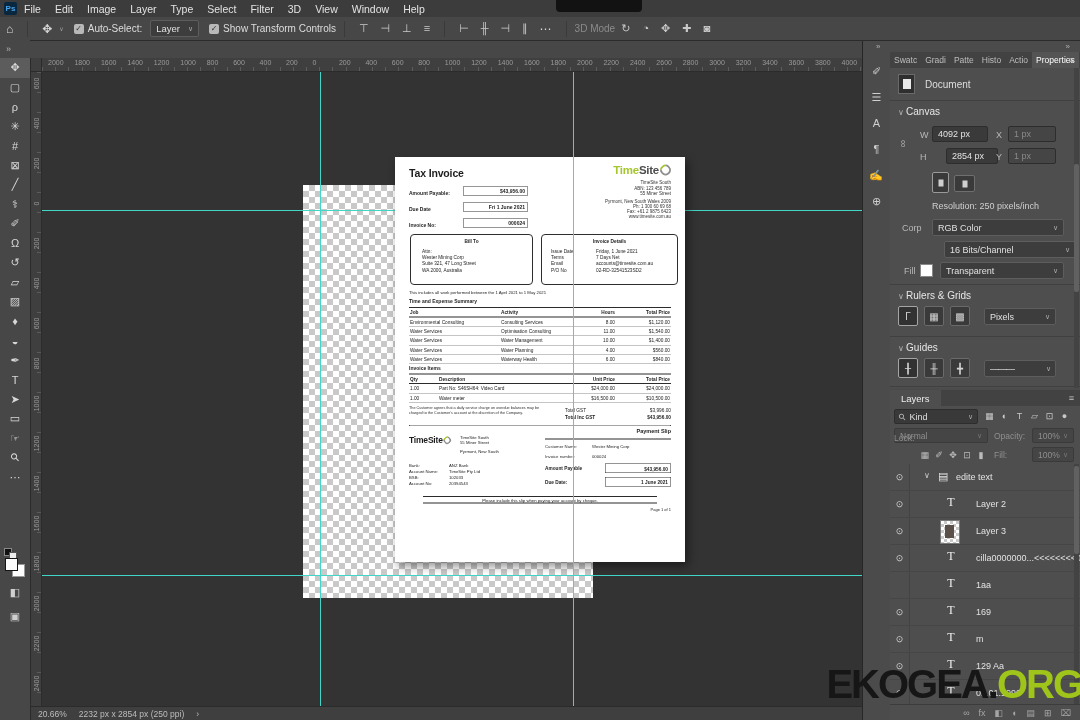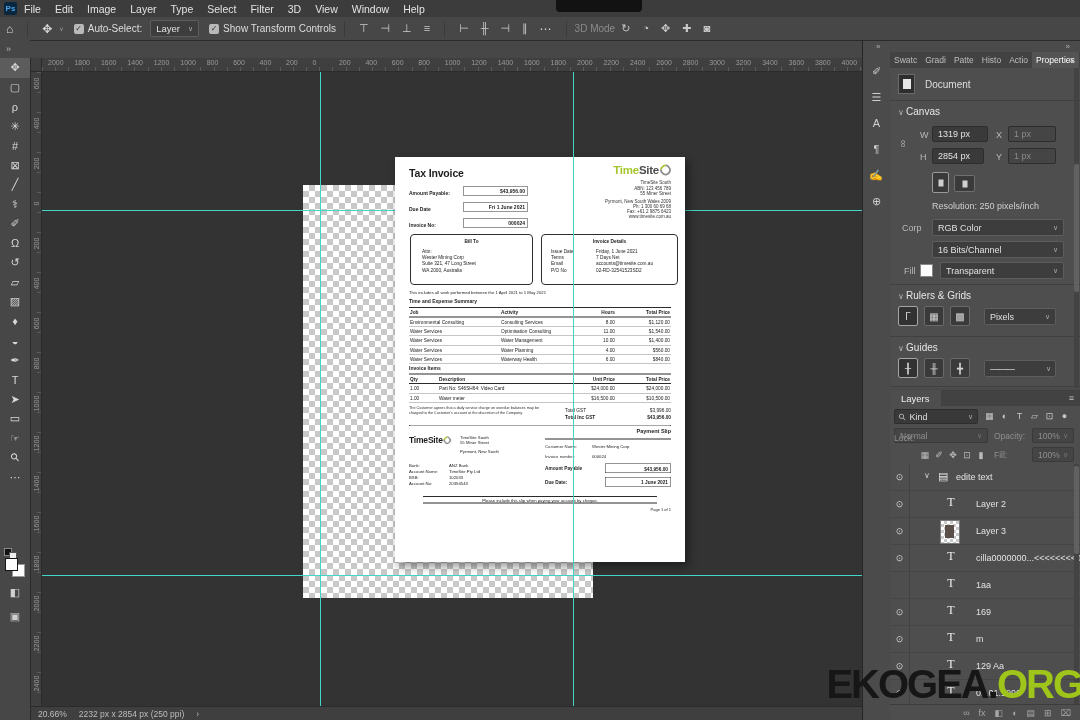--- a/index.html
+++ b/index.html
@@ -133,21 +133,21 @@
   .fld.dis{background:#454545;color:#8a8a8a}
   #link8{position:absolute;left:10px;top:70px;color:#a8a8a8;font-size:11px;transform:rotate(90deg)}
   .orient{position:absolute;background:#3a3a3a;border:1px solid #9a9a9a;border-radius:2px}
   .orient::after{content:"";position:absolute;left:50%;top:50%;transform:translate(-50%,-50%);width:5px;height:7px;background:#cfcfcf}
   #or-p{left:42px;top:104px;width:15px;height:19px}
   #or-l{left:64px;top:107px;width:19px;height:15px;border-color:#6f6f6f}
   #res{position:absolute;left:42px;top:133px;font-size:9px;color:#cfcfcf}
   .dd{position:absolute;height:17px;background:#3d3d3d;border:1px solid #5d5d5d;border-radius:2px;font-size:9px;color:#e0e0e0;display:flex;align-items:center;justify-content:space-between;padding:0 5px;box-sizing:border-box}
   .dd::after{content:"∨";font-size:7px;color:#aaa}
   #dd-mode{left:42px;top:151px;width:132px}
-  #dd-depth{left:42px;top:173px;width:132px}
+  #dd-depth{left:54px;top:173px;width:132px}
   #dd-fill{left:50px;top:194px;width:124px}
   #dd-units{left:94px;top:240px;width:72px}
   #dd-gstyle{left:94px;top:292px;width:72px;letter-spacing:-1px}
   .fill-sw{position:absolute;left:30px;top:196px;width:13px;height:13px;border:1px solid #888;background:#fff;box-sizing:border-box}
   .pbtn{position:absolute;width:20px;height:20px;background:#3a3a3a;border:1px solid #6a6a6a;border-radius:2px;color:#d5d5d5;font-size:10px;text-align:center;line-height:19px;box-sizing:border-box}
   .pbtn.act{border-color:#a5a5a5;background:#323232}
   #ruler-btns .pbtn:nth-child(1){left:8px;top:238px}#ruler-btns .pbtn:nth-child(2){left:34px;top:238px}#ruler-btns .pbtn:nth-child(3){left:60px;top:238px}
   #guide-btns .pbtn:nth-child(1){left:8px;top:290px}#guide-btns .pbtn:nth-child(2){left:34px;top:290px}#guide-btns .pbtn:nth-child(3){left:60px;top:290px}
   .sbtrack{position:absolute;right:2px;width:5px;background:#434343}
   .sbthumb{position:absolute;right:2px;width:5px;background:#616161;border-radius:2px}
@@ -581,25 +581,25 @@
       <div class="prow-doc">
         <span class="doc-ic">
             <i></i>
           </span>
         <span class="doc-lab">Document</span>
       </div>
       <div class="pdiv" id="pd1"></div>
       <div class="sec-h" id="sec-canvas">Canvas</div>
       <span id="link8">∞</span>
       <span class="plab" style="left:30px;top:62px">W</span>
-      <span class="fld" style="left:42px;top:58px;width:56px">1319 px</span>
+      <span class="fld" style="left:42px;top:58px;width:56px">4092 px</span>
       <span class="plab" style="left:106px;top:62px">X</span>
       <span class="fld dis" style="left:118px;top:58px;width:48px">1 px</span>
       <span class="plab" style="left:30px;top:84px">H</span>
-      <span class="fld" style="left:42px;top:80px;width:52px">2854 px</span>
+      <span class="fld" style="left:56px;top:80px;width:52px">2854 px</span>
       <span class="plab" style="left:106px;top:84px">Y</span>
       <span class="fld dis" style="left:118px;top:80px;width:48px">1 px</span>
       <span class="orient" id="or-p"></span>
       <span class="orient" id="or-l"></span>
       <div id="res">Resolution: 250 pixels/inch</div>
       <span class="plab" style="left:12px;top:155px">Corp</span>
       <span class="dd" id="dd-mode">RGB Color</span>
       <span class="dd" id="dd-depth">16 Bits/Channel</span>
       <span class="plab" style="left:14px;top:198px">Fill</span>
       <span class="fill-sw"></span>

